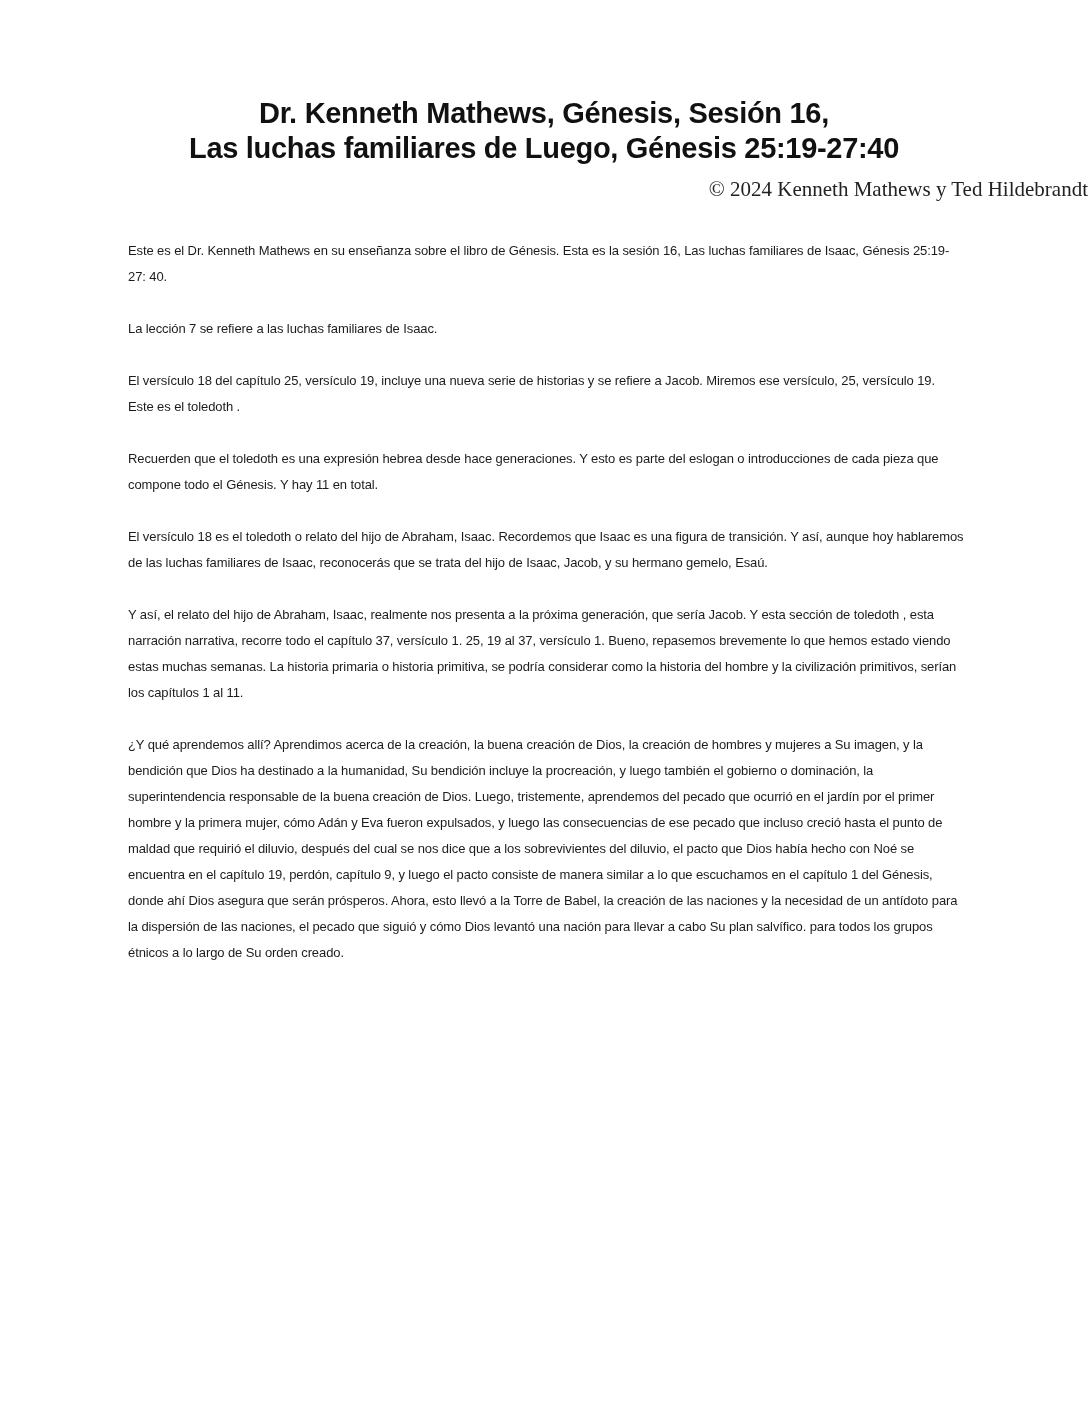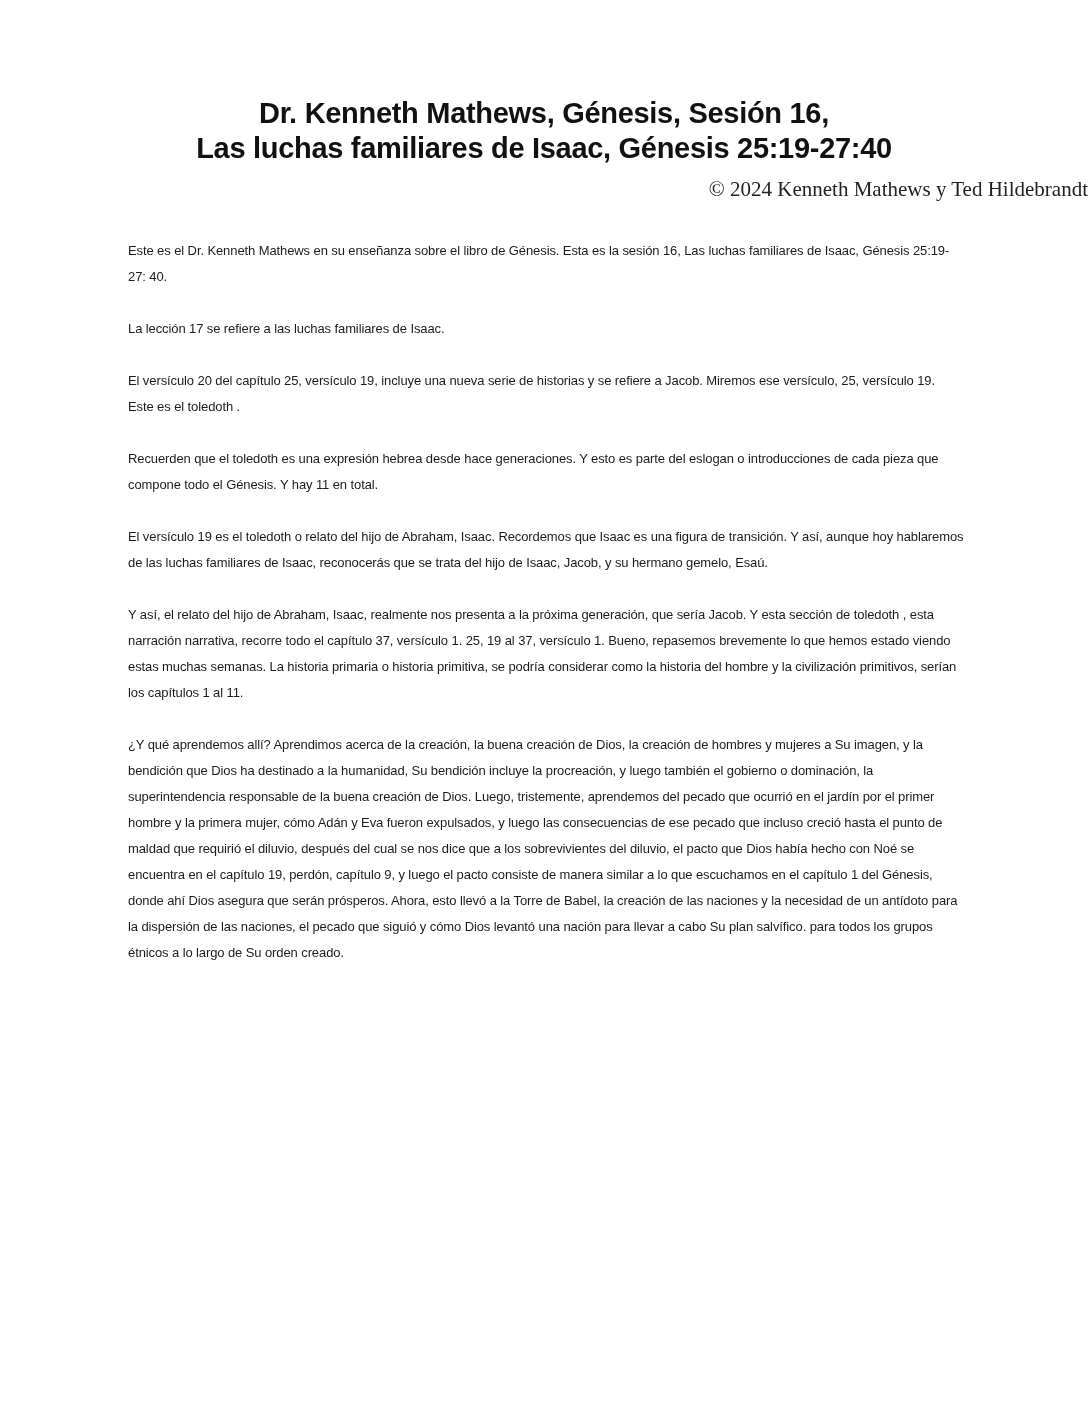--- a/index.html
+++ b/index.html
@@ -45,28 +45,28 @@
     letter-spacing: -0.1px;
   }
 </style>
 </head>
 <body>
 
 <div class="page">
 
   <h1 class="doc-title">
     <span>Dr. Kenneth Mathews, Génesis, Sesión 16,</span><br>
-    <span>Las luchas familiares de Isaac, Génesis 25:19-27:40</span>
+    <span>Las luchas familiares de Luego, Génesis 25:19-27:40</span>
   </h1>
 
   <div class="doc-copyright">© 2024 Kenneth Mathews y Ted Hildebrandt</div>
 
   <div class="doc-body">
     <p>Este es el Dr. Kenneth Mathews en su enseñanza sobre el libro de Génesis. Esta es la sesión 16, Las luchas familiares de Isaac, Génesis 25:19-27: 40.</p>
-    <p>La lección 17 se refiere a las luchas familiares de Isaac.</p>
-    <p>El versículo 20 del capítulo 25, versículo 19, incluye una nueva serie de historias y se refiere a Jacob. Miremos ese versículo, 25, versículo 19. Este es el toledoth .</p>
+    <p>La lección 7 se refiere a las luchas familiares de Isaac.</p>
+    <p>El versículo 18 del capítulo 25, versículo 19, incluye una nueva serie de historias y se refiere a Jacob. Miremos ese versículo, 25, versículo 19. Este es el toledoth .</p>
     <p>Recuerden que el toledoth es una expresión hebrea desde hace generaciones. Y esto es parte del eslogan o introducciones de cada pieza que compone todo el Génesis. Y hay 11 en total.</p>
-    <p>El versículo 19 es el toledoth o relato del hijo de Abraham, Isaac. Recordemos que Isaac es una figura de transición. Y así, aunque hoy hablaremos de las luchas familiares de Isaac, reconocerás que se trata del hijo de Isaac, Jacob, y su hermano gemelo, Esaú.</p>
+    <p>El versículo 18 es el toledoth o relato del hijo de Abraham, Isaac. Recordemos que Isaac es una figura de transición. Y así, aunque hoy hablaremos de las luchas familiares de Isaac, reconocerás que se trata del hijo de Isaac, Jacob, y su hermano gemelo, Esaú.</p>
     <p>Y así, el relato del hijo de Abraham, Isaac, realmente nos presenta a la próxima generación, que sería Jacob. Y esta sección de toledoth , esta narración narrativa, recorre todo el capítulo 37, versículo 1. 25, 19 al 37, versículo 1. Bueno, repasemos brevemente lo que hemos estado viendo estas muchas semanas. La historia primaria o historia primitiva, se podría considerar como la historia del hombre y la civilización primitivos, serían los capítulos 1 al 11.</p>
     <p>¿Y qué aprendemos allí? Aprendimos acerca de la creación, la buena creación de Dios, la creación de hombres y mujeres a Su imagen, y la bendición que Dios ha destinado a la humanidad, Su bendición incluye la procreación, y luego también el gobierno o dominación, la superintendencia responsable de la buena creación de Dios. Luego, tristemente, aprendemos del pecado que ocurrió en el jardín por el primer hombre y la primera mujer, cómo Adán y Eva fueron expulsados, y luego las consecuencias de ese pecado que incluso creció hasta el punto de maldad que requirió el diluvio, después del cual se nos dice que a los sobrevivientes del diluvio, el pacto que Dios había hecho con Noé se encuentra en el capítulo 19, perdón, capítulo 9, y luego el pacto consiste de manera similar a lo que escuchamos en el capítulo 1 del Génesis, donde ahí Dios asegura que serán prósperos. Ahora, esto llevó a la Torre de Babel, la creación de las naciones y la necesidad de un antídoto para la dispersión de las naciones, el pecado que siguió y cómo Dios levantó una nación para llevar a cabo Su plan salvífico. para todos los grupos étnicos a lo largo de Su orden creado.</p>
   </div>
 
 </div>
 
 </body></html>

